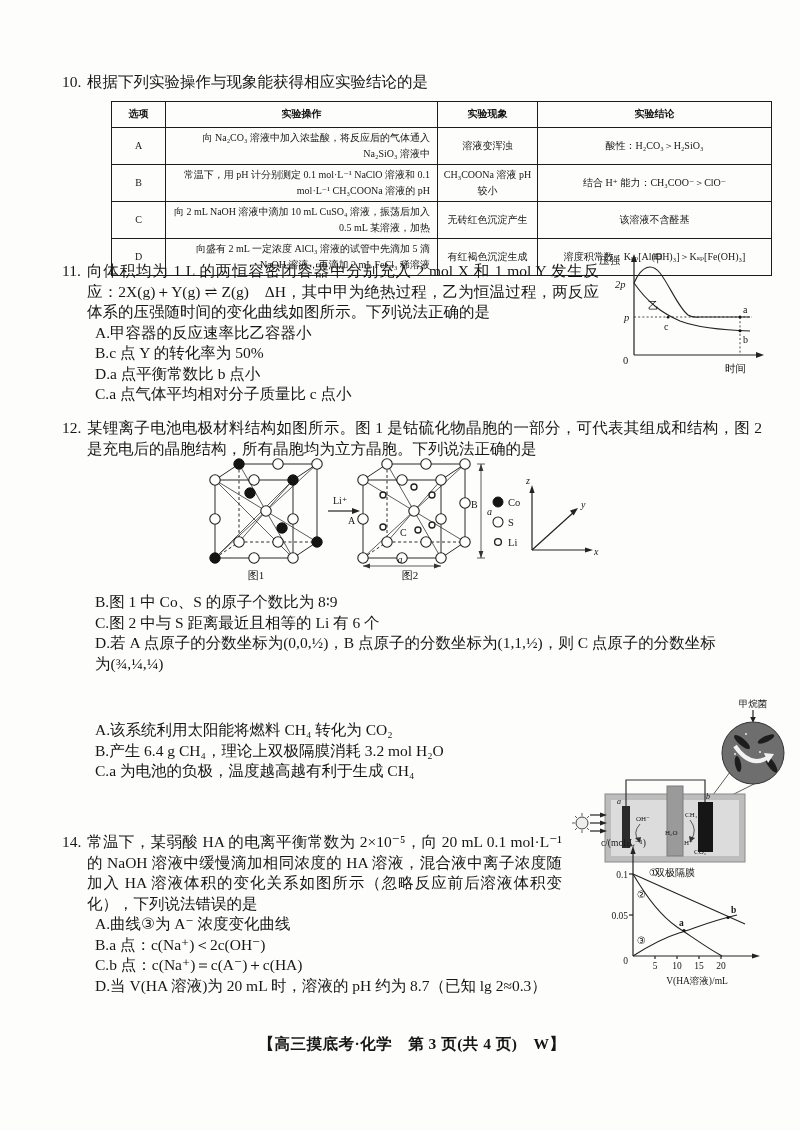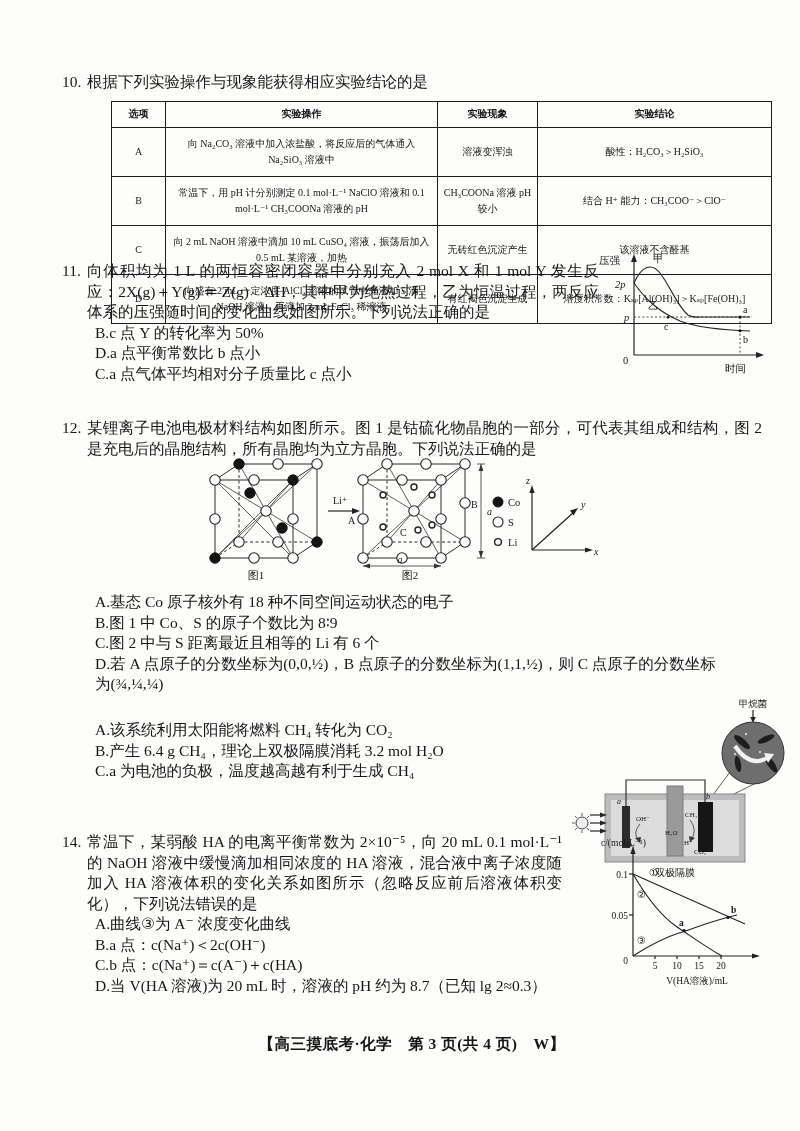--- a/index.html
+++ b/index.html
@@ -11,21 +11,21 @@
   .q{position:absolute;left:0;width:700px;font-size:15.5px;line-height:20.5px}
   .qhead{display:flex}
   .qnum{flex:0 0 25px}
   .qstem{flex:1;text-align:justify}
   .opt{padding-left:33px}
   
   table.exp{border-collapse:collapse;margin:8px 0 0 49px;width:660px;table-layout:fixed;
             font-size:10px;line-height:16px}
   .exp th,.exp td{border:1.4px solid #1c1c1c;padding:2px 4px;text-align:center;vertical-align:middle}
   .exp th{font-weight:bold;height:26px}
-  .exp td.op{text-align:center;padding:8px 7px}
+  .exp td.op{text-align:right;padding:2px 7px}
   svg{overflow:visible}
   svg text{fill:#161616}
   .gabs{position:absolute}
   .fig12{display:block;margin:3px 0 2px 70px}
   .footer{position:absolute;left:0;top:974px;width:700px;text-align:center;
           font-weight:bold;font-size:15.5px;letter-spacing:.5px}
   .crv{fill:none;stroke:#222;stroke-width:1.1}
   .ax{stroke:#222;stroke-width:1.2}
   .thin{stroke:#333;stroke-width:.8;fill:none}
   .dash{stroke:#333;stroke-width:.9;stroke-dasharray:2,2.2;fill:none}
@@ -86,20 +86,21 @@
       </tr>
     </tbody>
         </table>
   </div>
 
   <div class="q" style="top:201px">
     <div class="qhead" style="width:537px">
       <span class="qnum">11.</span>
       <span class="qstem">向体积均为 1 L 的两恒容密闭容器中分别充入 2 mol X 和 1 mol Y 发生反应：2X(g)＋Y(g) ⇌ Z(g)　ΔH，其中甲为绝热过程，乙为恒温过程，两反应体系的压强随时间的变化曲线如图所示。下列说法正确的是</span>
     </div>
+    <div class="opt">A.甲容器的反应速率比乙容器小</div>
     <div class="opt">B.c 点 Y 的转化率为 50%</div>
     <div class="opt">D.a 点平衡常数比 b 点小</div>
     <div class="opt">C.a 点气体平均相对分子质量比 c 点小</div>
 
     <svg class="gabs" style="left:536px;top:-10px" width="172" height="126" viewBox="0 0 172 126">
       <text x="1" y="13" font-size="10.5">压强</text>
       <line class="ax" x1="36" y1="8" x2="36" y2="104"></line>
       <polygon points="36,3 33,11 39,11" fill="#222"></polygon>
       <line class="ax" x1="36" y1="104" x2="161" y2="104"></line>
       <polygon points="166,104 158,101 158,107" fill="#222"></polygon>
@@ -239,21 +240,20 @@
         <line class="ax" x1="400" y1="88" x2="442" y2="50"></line>
             <polygon points="446,46 438,48.5 441.6,53.4" fill="#222"></polygon>
         <line class="ax" x1="400" y1="88" x2="456" y2="88"></line>
             <polygon points="461,88 453,85.4 453,90.6" fill="#222"></polygon>
         <text x="394" y="22" font-size="10" font-style="italic">z</text>
         <text x="449" y="46" font-size="10" font-style="italic">y</text>
         <text x="462" y="93" font-size="10" font-style="italic">x</text>
       </g>
     </svg>
 
-    <div class="opt">A.基态 Co 原子核外有 18 种不同空间运动状态的电子</div>
     <div class="opt">B.图 1 中 Co、S 的原子个数比为 8∶9</div>
     <div class="opt">C.图 2 中与 S 距离最近且相等的 Li 有 6 个</div>
     <div class="opt" style="width:660px">D.若 A 点原子的分数坐标为(0,0,½)，B 点原子的分数坐标为(1,1,½)，则 C 点原子的分数坐标为(¾,¼,¼)</div>
   </div>
 
   <div class="q" style="top:660px">
     <div class="opt">A.该系统利用太阳能将燃料 CH₄ 转化为 CO₂</div>
     <div class="opt">B.产生 6.4 g CH₄，理论上双极隔膜消耗 3.2 mol H₂O</div>
     <div class="opt">C.a 为电池的负极，温度越高越有利于生成 CH₄</div>
 

